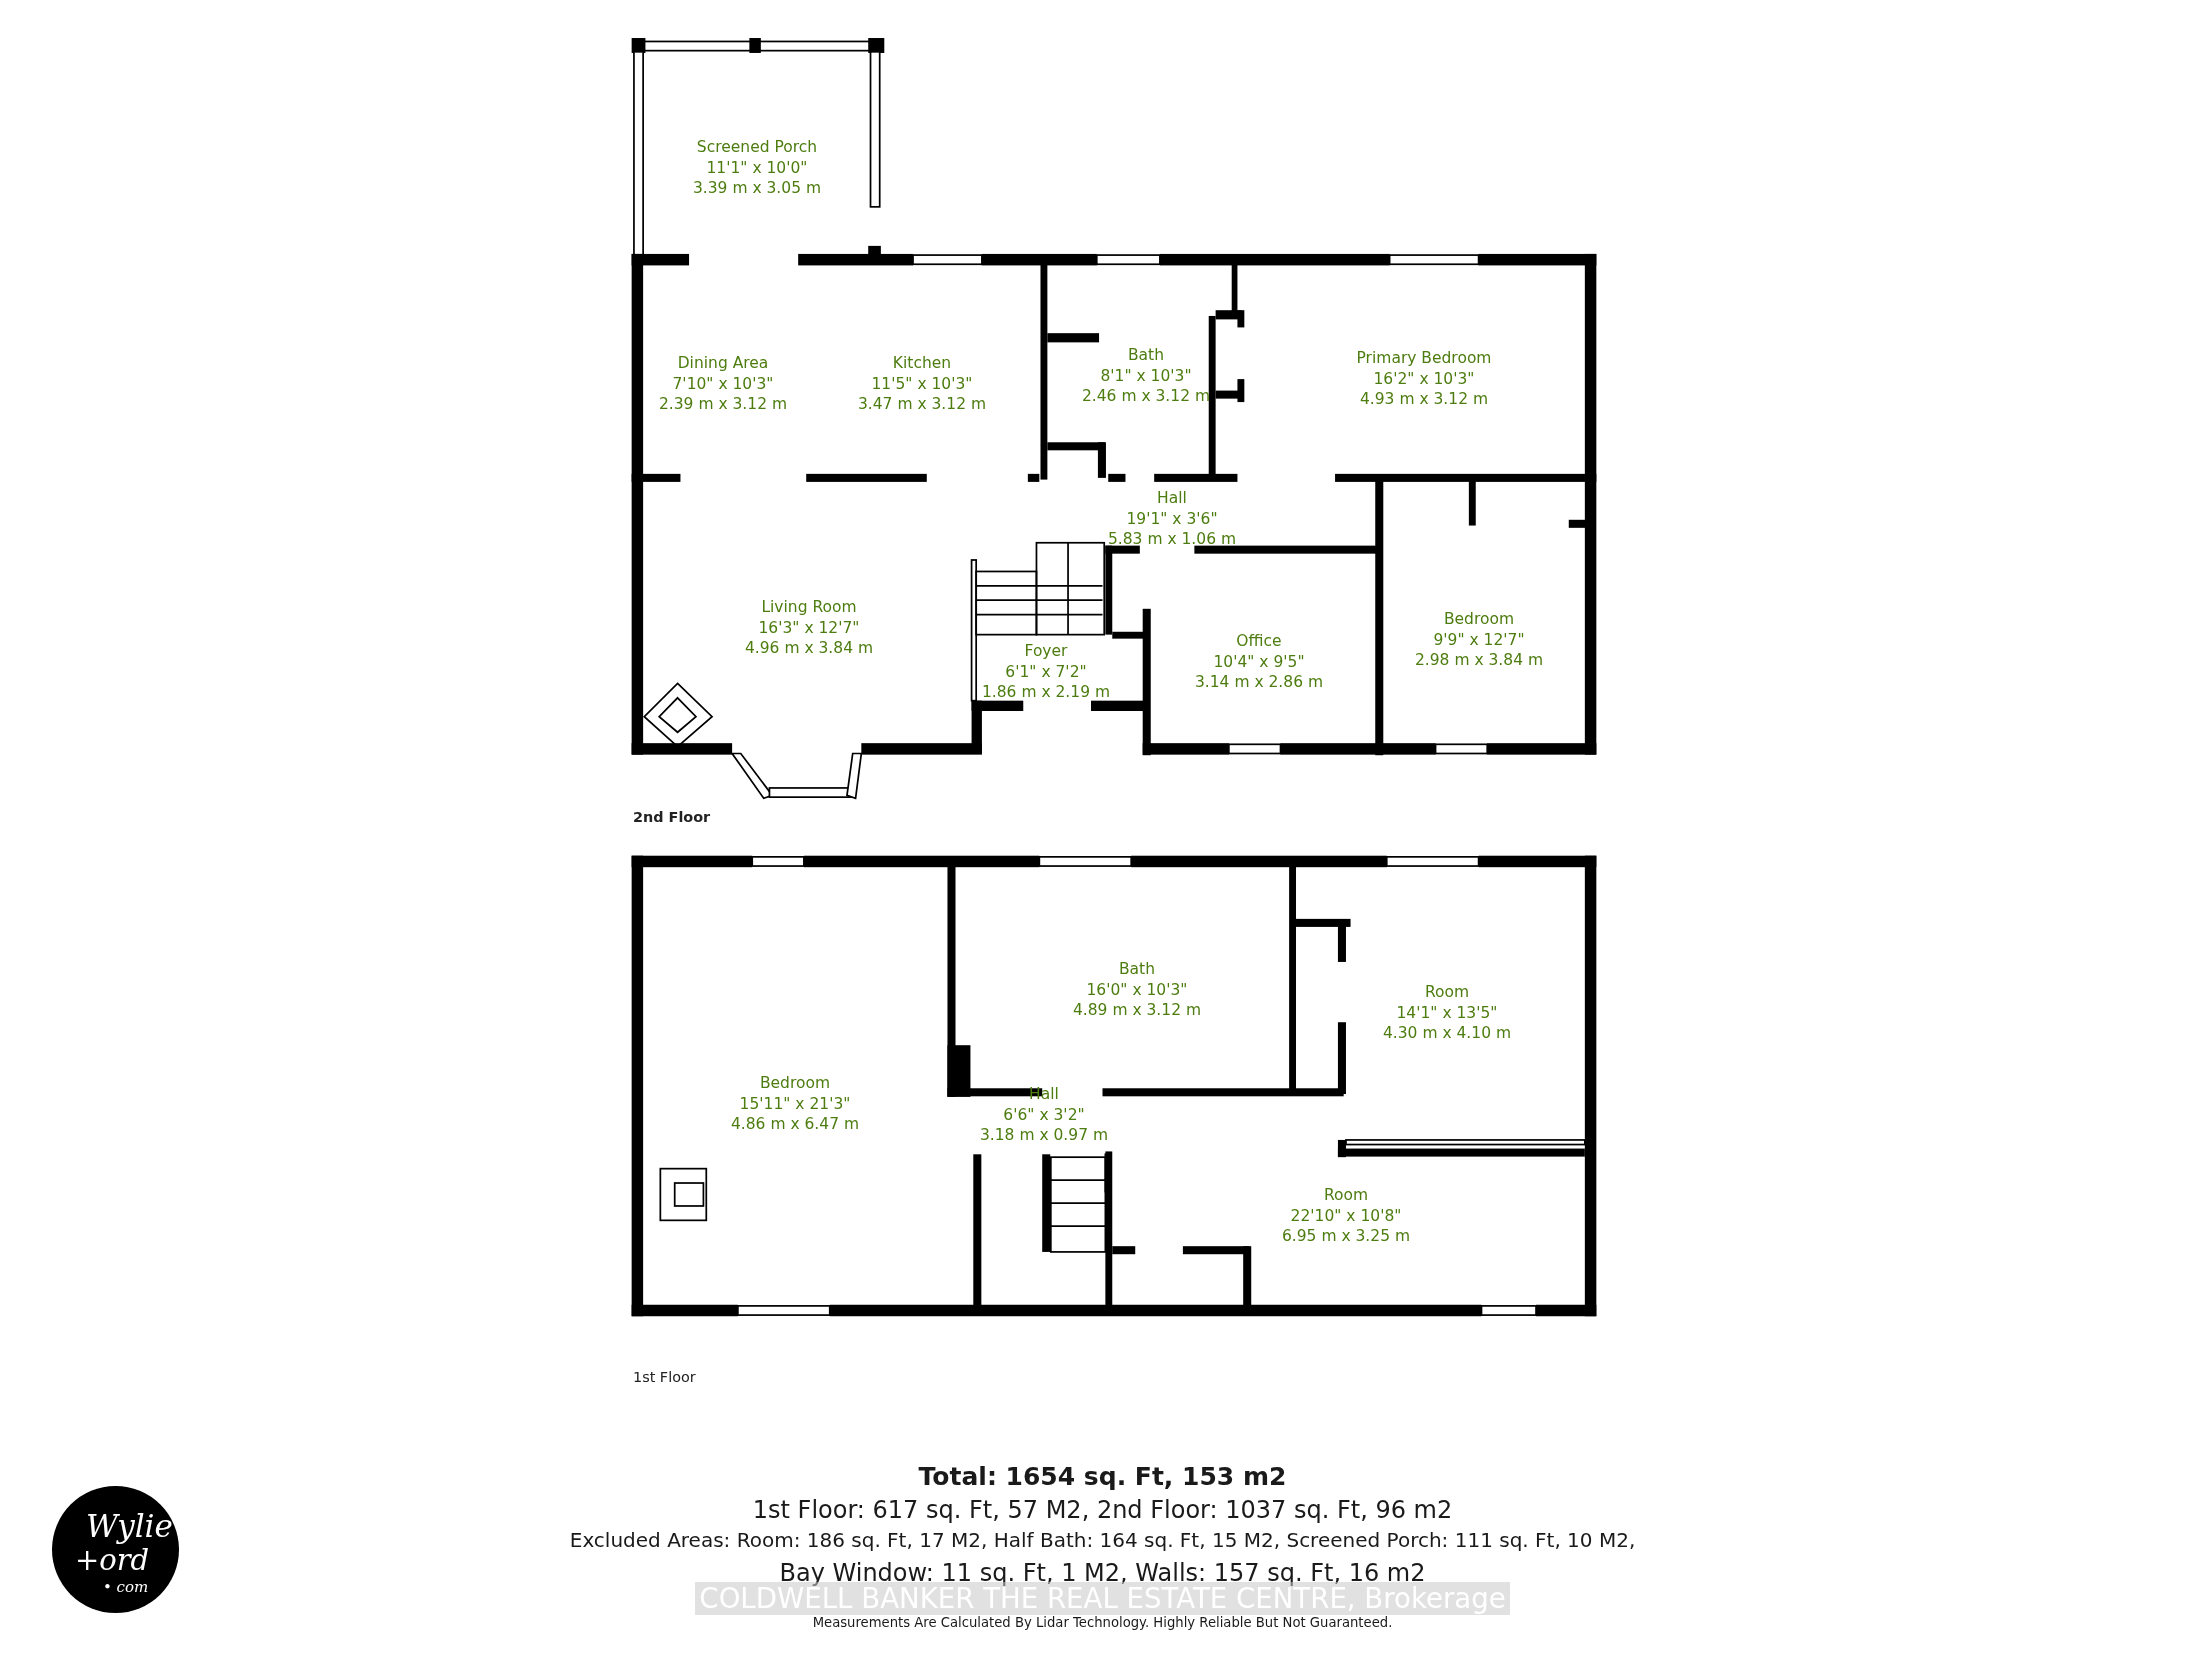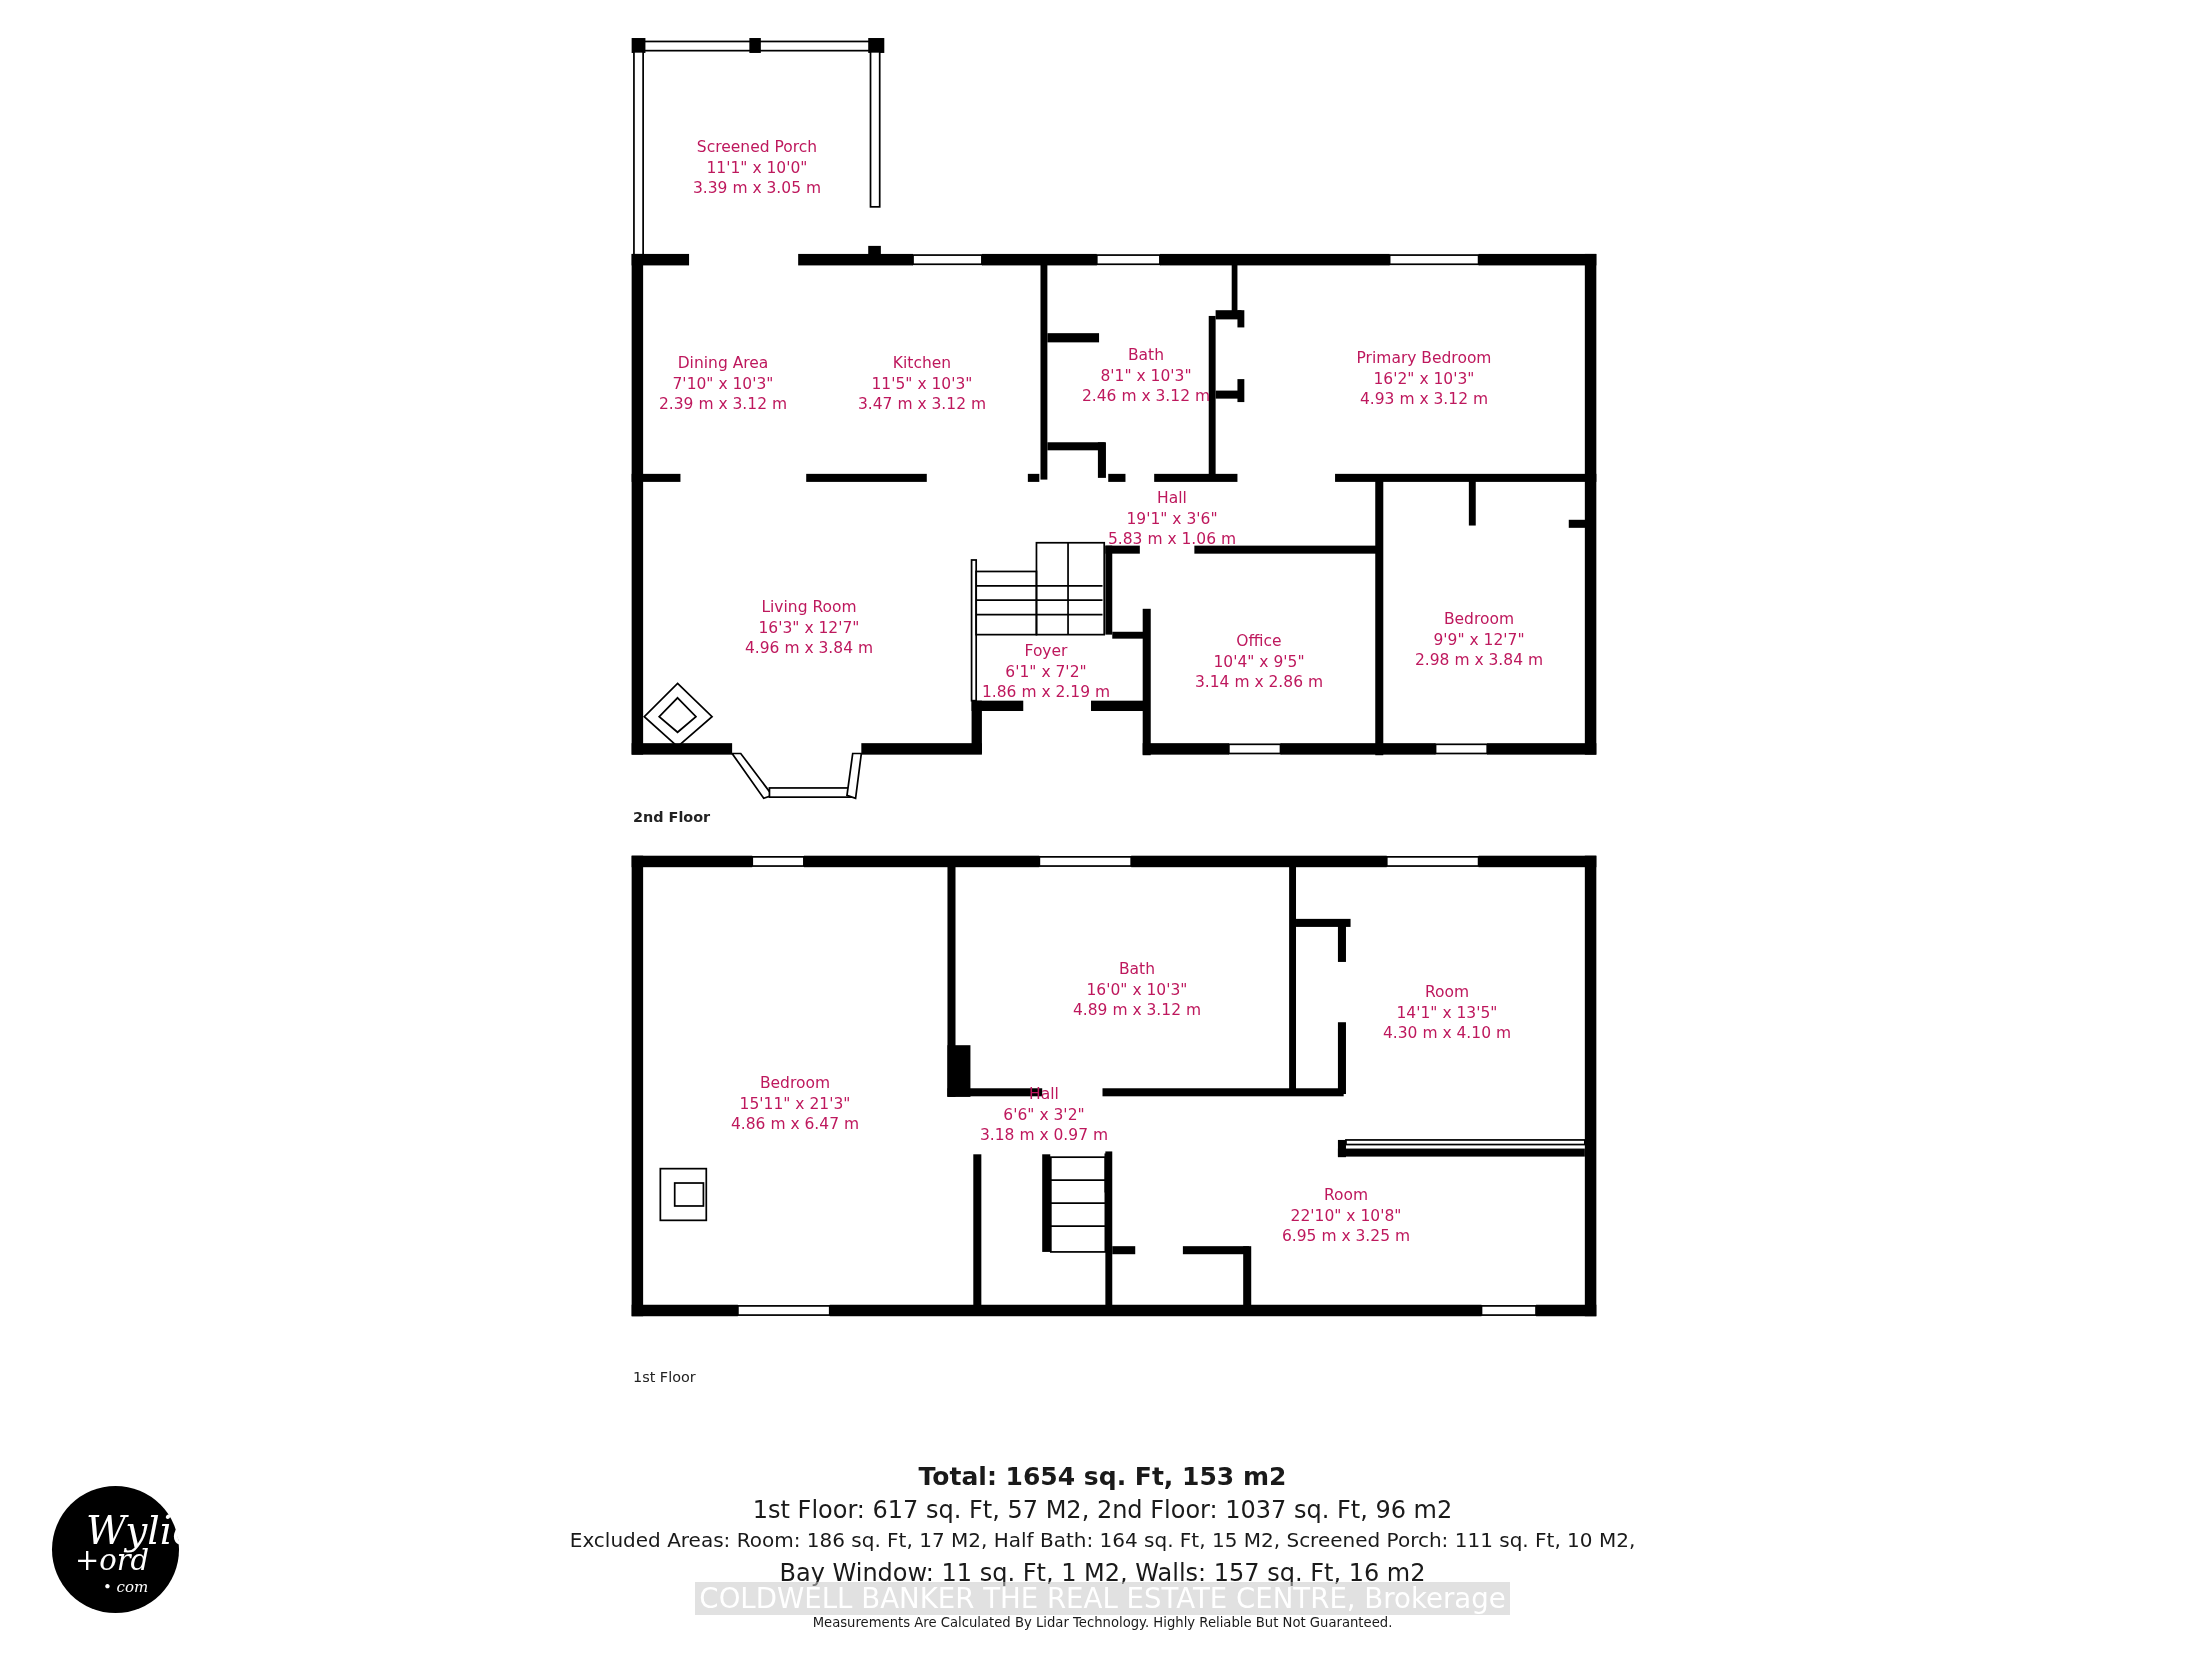--- a/index.html
+++ b/index.html
@@ -1,33 +1,33 @@
 <!DOCTYPE html>
 <html style="font-size:9.2px"><head>
 <meta charset="utf-8">
 <style>
   html, body { margin: 0; padding: 0; background: #ffffff; }
   body { width: 2205px; height: 1654px; position: relative; overflow: hidden; font-family: "DejaVu Sans", sans-serif; color: #1a1a1a; }
   #plan { position: absolute; left: 0; top: 0; width: 2205px; height: 1654px; }
   .wall { fill: #000; }
   .win { fill: #fff; stroke: #000; stroke-width: 3; }
   .thin { stroke: #000; stroke-width: 3; fill: none; }
-  .label { position: absolute; text-align: center; transform: translateX(-50%); font-size: 15.5px; line-height: 20.7px; white-space: nowrap; color: #be185d; }
+  .label { position: absolute; text-align: center; transform: translateX(-50%); font-size: 15.5px; line-height: 20.7px; white-space: nowrap; color: #4d7c0f; }
   .label div { white-space: nowrap; }
   .floor-label { position: absolute; font-size: 14.4px; color: #222; }
   .footer { position: absolute; left: 0; width: 2205px; text-align: center; }
   .total { top: 1462px; font-size: 25px; font-weight: bold; }
   .line2 { top: 1496px; font-size: 24px; }
   .line3 { top: 1528px; font-size: 20px; }
   .line4 { top: 1559px; font-size: 24px; }
   .watermark { top: 1582px; font-size: 27.6px; color: #ffffff; }
   .watermark span { background: rgba(200,200,200,0.55); padding: 0 4.6px; }
   .disclaimer { top: 1615px; font-size: 13.2px; }
   .logo { position: absolute; left: 52px; top: 1486px; width: 127px; height: 127px; border-radius: 50%; background: #000; color: #fff; font-family: "DejaVu Serif", serif; font-style: italic; }
-  .logo .l1 { position: absolute; left: 34px; top: 22px; font-size: 39px; }
+  .logo .l1 { position: absolute; left: 34px; top: 22px; font-size: 31px; }
   .logo .l2 { position: absolute; left: 23px; top: 57px; font-size: 29px; }
   .logo .l3 { position: absolute; left: 51px; top: 92px; font-size: 15px; }
 </style>
 </head>
 <body>
 
 <svg id="plan" viewBox="0 0 3840 2880" xmlns="http://www.w3.org/2000/svg">
 
   <g>
 

